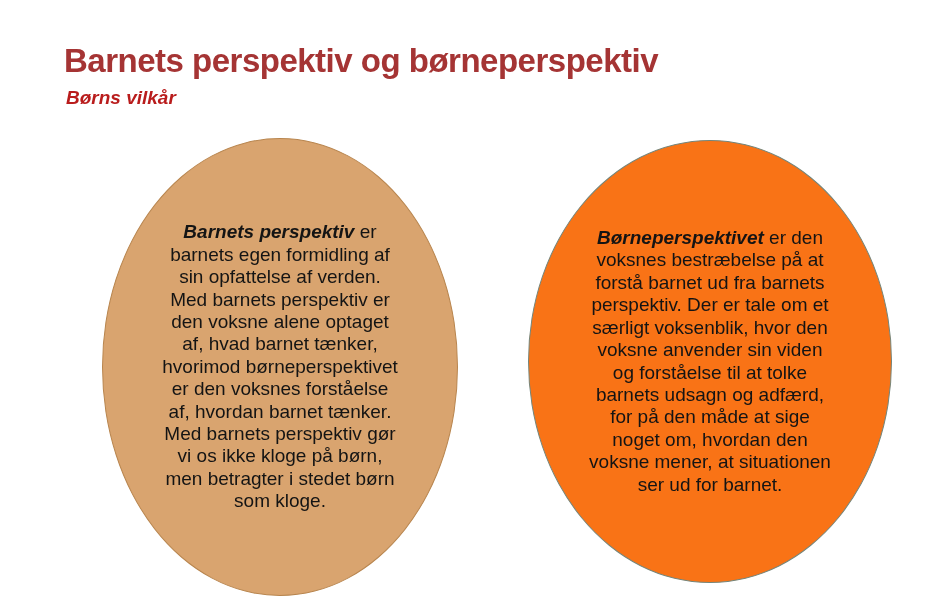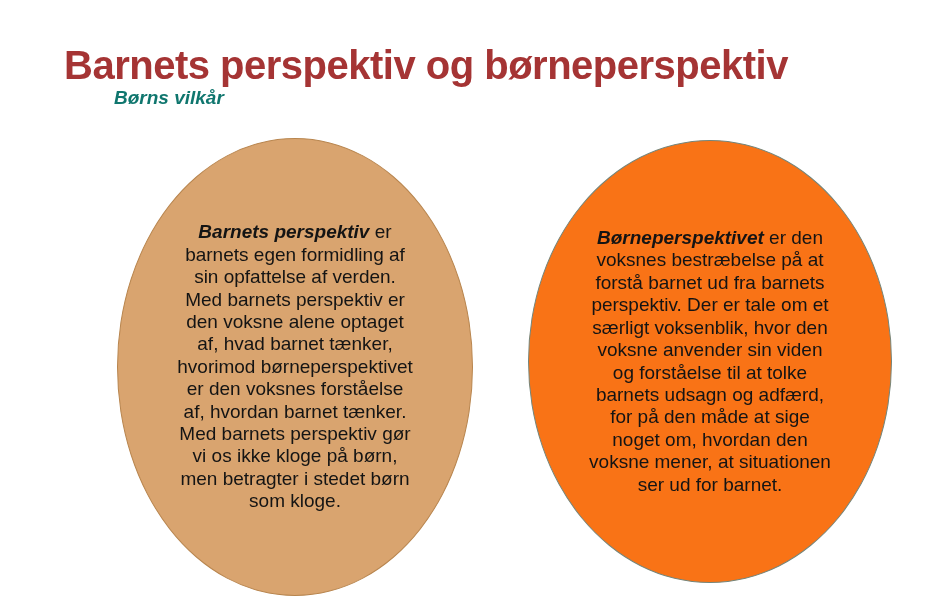--- a/index.html
+++ b/index.html
@@ -12,48 +12,47 @@
     width: 945px;
     height: 600px;
     background: #ffffff;
     overflow: hidden;
     font-family: "Liberation Sans", sans-serif;
   }
   .slide-title {
     position: absolute;
     left: 64px;
     top: 42px;
-    font-size: 40px;
+    font-size: 33px;
     font-weight: bold;
     letter-spacing: -0.5px;
     color: #a53434;
     white-space: nowrap;
     line-height: 1.15;
   }
   .slide-subtitle {
     position: absolute;
     left: 66px;
     top: 87px;
     font-size: 19px;
     font-weight: bold;
     font-style: italic;
-    color: #0f766e;
+    color: #b91c1c;
     white-space: nowrap;
-    margin-left: 48px;
   }
   .oval {
     position: absolute;
     border-radius: 50%;
     display: flex;
     align-items: center;
     justify-content: center;
     box-sizing: border-box;
   }
   .oval-left {
-    left: 117px;
+    left: 102px;
     top: 138px;
     width: 356px;
     height: 458px;
     background: #d9a46f;
     border: 1px solid #b8854e;
   }
   .oval-right {
     left: 528px;
     top: 140px;
     width: 364px;

